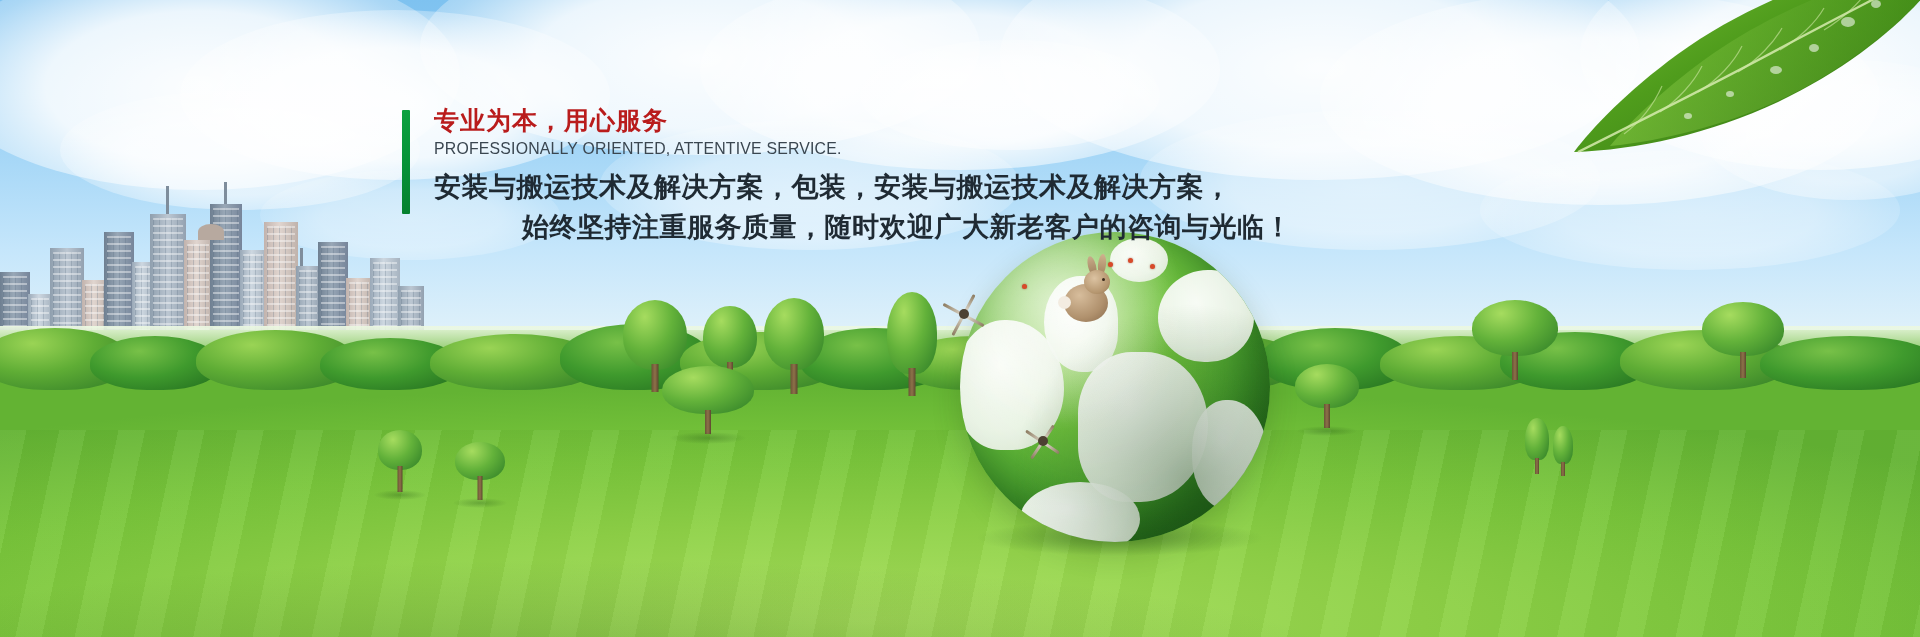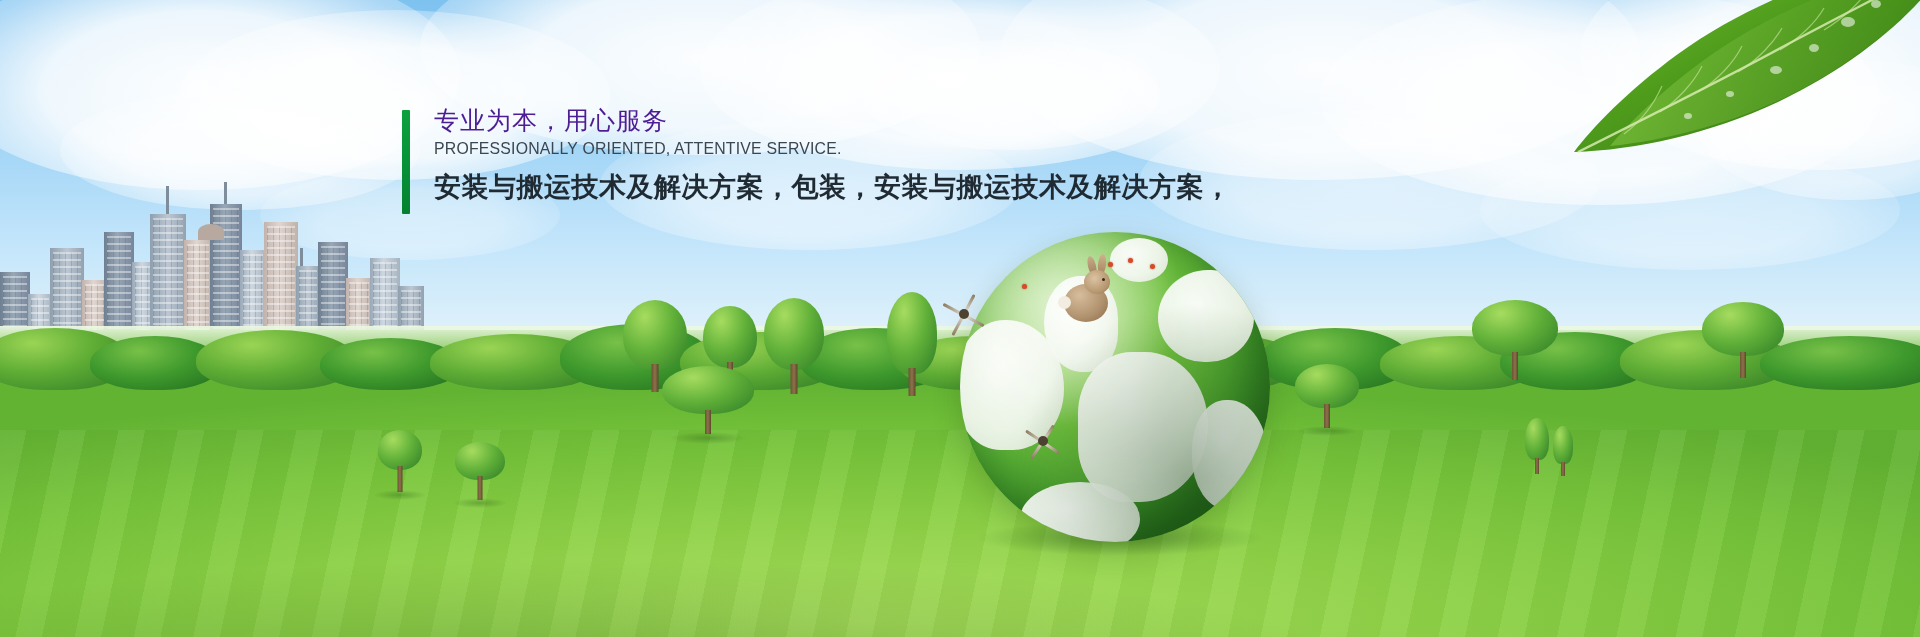--- a/index.html
+++ b/index.html
@@ -167,22 +167,22 @@
 
   
   .copy { position:absolute; left:402px; top:104px; width:1050px; }
   .accent {
     position:absolute; left:0px; top:6px; width:8px; height:104px;
     background:linear-gradient(180deg,#0ca13f,#069137 55%,#05812f);
     border-radius:1px;
   }
   .lines { margin-left:32px; }
   .l1 {
-    font-size:25px; color:#4c1d95; letter-spacing:1px; line-height:1.32;
-    font-weight:400; white-space:nowrap;
+    font-size:25px; color:#b91c1c; letter-spacing:1px; line-height:1.32;
+    font-weight:700; white-space:nowrap;
   }
   .l2 {
     font-size:16.5px; color:#3a4650; letter-spacing:.2px;
     transform:scaleX(.96); transform-origin:left center;
     white-space:nowrap; margin-top:2px; font-weight:400;
   }
   .l3 {
     font-size:27px; color:#1f2a33; font-weight:700; letter-spacing:.5px;
     white-space:nowrap; margin-top:11px; line-height:1.35;
   }
@@ -391,16 +391,17 @@
       </g>
     </svg>
   </div>
 
   <div class="copy">
     <div class="accent"></div>
     <div class="lines">
       <div class="l1">专业为本，用心服务</div>
       <div class="l2">PROFESSIONALLY ORIENTED, ATTENTIVE SERVICE.</div>
       <div class="l3">安装与搬运技术及解决方案，包装，安装与搬运技术及解决方案，</div>
+      <div class="l4">始终坚持注重服务质量，随时欢迎广大新老客户的咨询与光临！</div>
     </div>
   </div>
 
 </div>
 
 </body></html>

